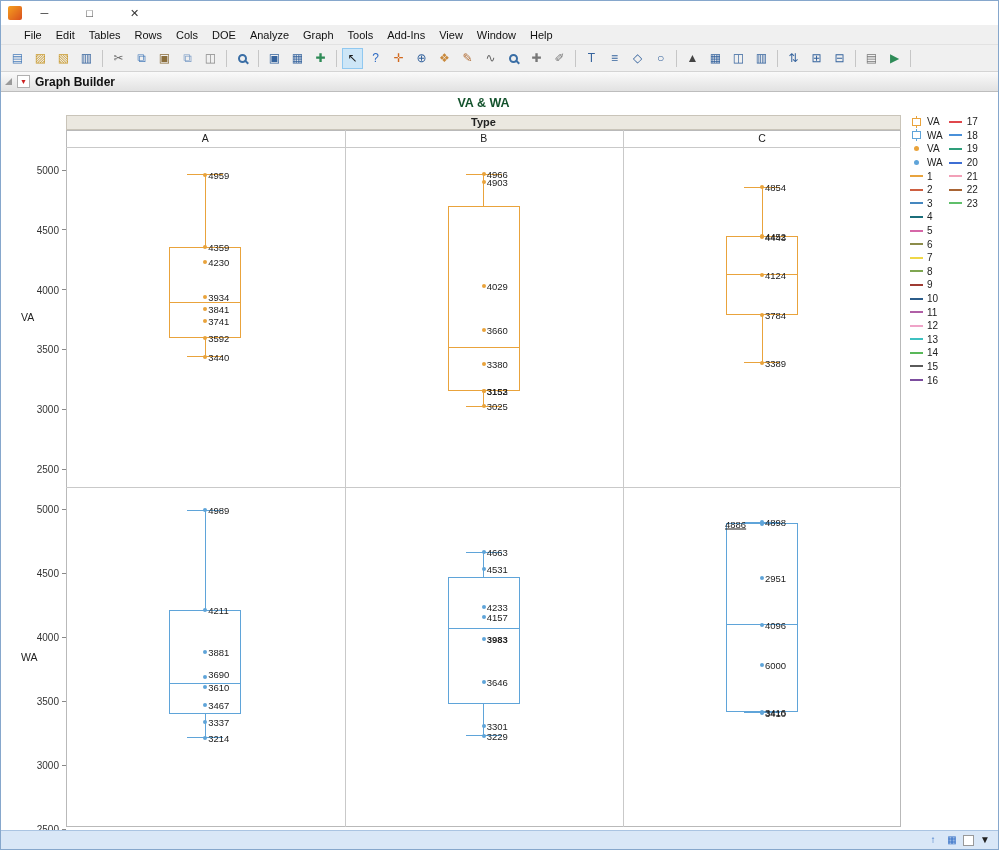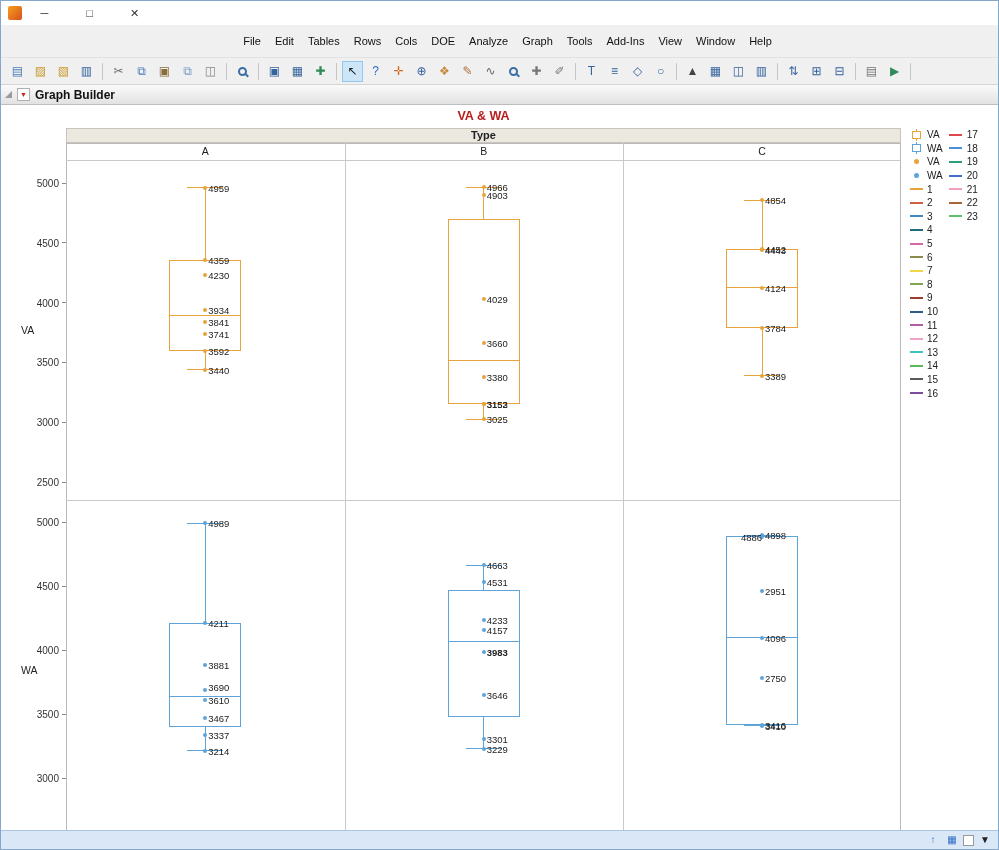--- a/index.html
+++ b/index.html
@@ -9,41 +9,41 @@
   .window { width:999px; height:850px; border:1px solid #86a7cc; display:flex; flex-direction:column; background:#fff; }
 
   
   .titlebar { height:24px; background:#ffffff; display:flex; align-items:center; flex:0 0 auto; }
   .app-icon { width:14px; height:14px; margin-left:7px; background:linear-gradient(135deg,#f5a01e,#d94f1e); border-radius:2px; flex:0 0 auto; }
   .title-text { font-size:11px; color:#111; margin-left:7px; flex:1; white-space:nowrap; }
   .win-controls { display:flex; height:100%; }
   .win-btn { width:45px; height:100%; border:none; background:transparent; font-size:11px; color:#333; font-family:inherit; }
 
   
-  .menubar { height:33px; background:#f0f0f0; display:flex; align-items:center; padding-left:16px; border-bottom:1px solid #e2e2e2; flex:0 0 auto;justify-content:center; }
+  .menubar { height:20px; background:#f0f0f0; display:flex; align-items:center; padding-left:16px; border-bottom:1px solid #e2e2e2; flex:0 0 auto; }
   .menu-item { font-size:11px; color:#111; padding:2px 7px; white-space:nowrap; }
 
   
   .toolbar { height:27px; background:#f0f0f0; display:flex; align-items:center; padding-left:5px; border-bottom:1px solid #d4d4d4; flex:0 0 auto; }
   .tb-btn { width:21px; height:21px; display:flex; align-items:center; justify-content:center; border:1px solid transparent; background:transparent; font-size:12px; line-height:1; margin:0 1px; padding:0; font-family:inherit; }
   .tb-btn.active { background:#cde6f7; border-color:#90c8f0; }
   .tb-sep { width:1px; height:17px; background:#c6c6c6; margin:0 4px; }
   .mag { width:9px; height:9px; border:2px solid #3a6ea5; border-radius:50%; position:relative; display:inline-block; }
   .mag::after { content:''; position:absolute; width:5px; height:2px; background:#3a6ea5; transform:rotate(45deg); right:-4px; bottom:-2px; }
 
   
   .report-header { height:20px; background:linear-gradient(#fafafa,#e2e2e2); border-bottom:1px solid #bdbdbd; display:flex; align-items:center; padding-left:4px; gap:5px; flex:0 0 auto; }
   .disclosure { width:0; height:0; border-left:7px solid transparent; border-bottom:7px solid #9a9a9a; }
   .red-triangle { width:13px; height:13px; background:#fff; border:1px solid #b0b0b0; display:flex; align-items:center; justify-content:center; }
   .red-triangle .rt { color:#cc2222; font-size:7px; line-height:1; }
   .report-title { font-weight:bold; font-size:12px; color:#111; }
 
   
   .content { position:relative; flex:1; background:#fff; overflow:hidden; }
-  .chart-title { position:absolute; left:65px; width:835px; top:4px; text-align:center; font-weight:bold; font-size:12.5px; color:#b91c1c; }
+  .chart-title { position:absolute; left:65px; width:835px; top:4px; text-align:center; font-weight:bold; font-size:12.5px; color:#14532d; }
   .type-band { position:absolute; left:65px; width:835px; top:23px; height:15px; background:#ebe8e0; border:1px solid #c9c4b9; text-align:center; font-weight:bold; font-size:11px; line-height:13px; color:#222; }
   .col-label { position:absolute; top:38px; height:17px; line-height:17px; text-align:center; font-size:10.5px; color:#222; }
   .grid-line { position:absolute; background:#c9c9c9; }
   .plot-frame { position:absolute; border:1px solid #b9b9b9; }
   .tick-label { position:absolute; font-size:10px; color:#333; text-align:right; width:30px; transform:translateY(-50%); }
   .tick-mark { position:absolute; width:4px; height:1px; background:#888; }
   .axis-name { position:absolute; font-size:10.5px; color:#222; transform:translateY(-50%); }
   .bp-box { position:absolute; border:1px solid; background:transparent; }
   .bp-line { position:absolute; }
   .pt-dot { position:absolute; width:4px; height:4px; border-radius:50%; }
@@ -369,27 +369,27 @@
       <div class="pt-label" style="left: 485.75px; top: 643.688px;">3229</div>
       <div class="bp-line" style="left: 760.5px; top: 430.056px; width: 1px; height: 1.024px; background: rgb(95, 164, 217);"></div>
       <div class="bp-line" style="left: 760.5px; top: 620.136px; width: 1px; height: 0.384px; background: rgb(95, 164, 217);"></div>
       <div class="bp-line" style="left: 743px; top: 429.556px; width: 36px; height: 1px; background: rgb(95, 164, 217);"></div>
       <div class="bp-line" style="left: 743px; top: 620.02px; width: 36px; height: 1px; background: rgb(95, 164, 217);"></div>
       <div class="bp-box" style="left: 725px; top: 431.08px; width: 72px; height: 189.056px; border-color: rgb(95, 164, 217);"></div>
       <div class="bp-line" style="left: 725px; top: 532.212px; width: 72px; height: 1px; background: rgb(95, 164, 217);"></div>
       <div class="pt-dot" style="left: 759px; top: 428.056px; background: rgb(95, 164, 217);"></div>
       <div class="pt-label" style="left: 764px; top: 430.056px;">4898</div>
       <div class="pt-dot" style="left: 759px; top: 429.592px; background: rgb(95, 164, 217);"></div>
-      <div class="pt-label" style="left: 740px; top: 431.592px;">4886</div>
+      <div class="pt-label" style="left: 724px; top: 431.592px; text-decoration: underline;">4886</div>
       <div class="pt-dot" style="left: 759px; top: 483.992px; background: rgb(95, 164, 217);"></div>
       <div class="pt-label" style="left: 764px; top: 485.992px;">2951</div>
       <div class="pt-dot" style="left: 759px; top: 530.712px; background: rgb(95, 164, 217);"></div>
       <div class="pt-label" style="left: 764px; top: 532.712px;">4096</div>
       <div class="pt-dot" style="left: 759px; top: 571.16px; background: rgb(95, 164, 217);"></div>
-      <div class="pt-label" style="left: 764px; top: 573.16px;">2750</div>
+      <div class="pt-label" style="left: 764px; top: 573.16px;">6000</div>
       <div class="pt-dot" style="left: 759px; top: 617.752px; background: rgb(95, 164, 217);"></div>
       <div class="pt-label" style="left: 764px; top: 619.752px;">3416</div>
       <div class="pt-dot" style="left: 759px; top: 618.52px; background: rgb(95, 164, 217);"></div>
       <div class="pt-label" style="left: 764px; top: 620.52px;">3410</div>
       <div class="legend">
         <div class="legend-col">
           <div class="legend-item">
             <span class="sw-wrap">
               <span class="sw-box" style="color: rgb(233, 163, 60);"></span>
             </span>

